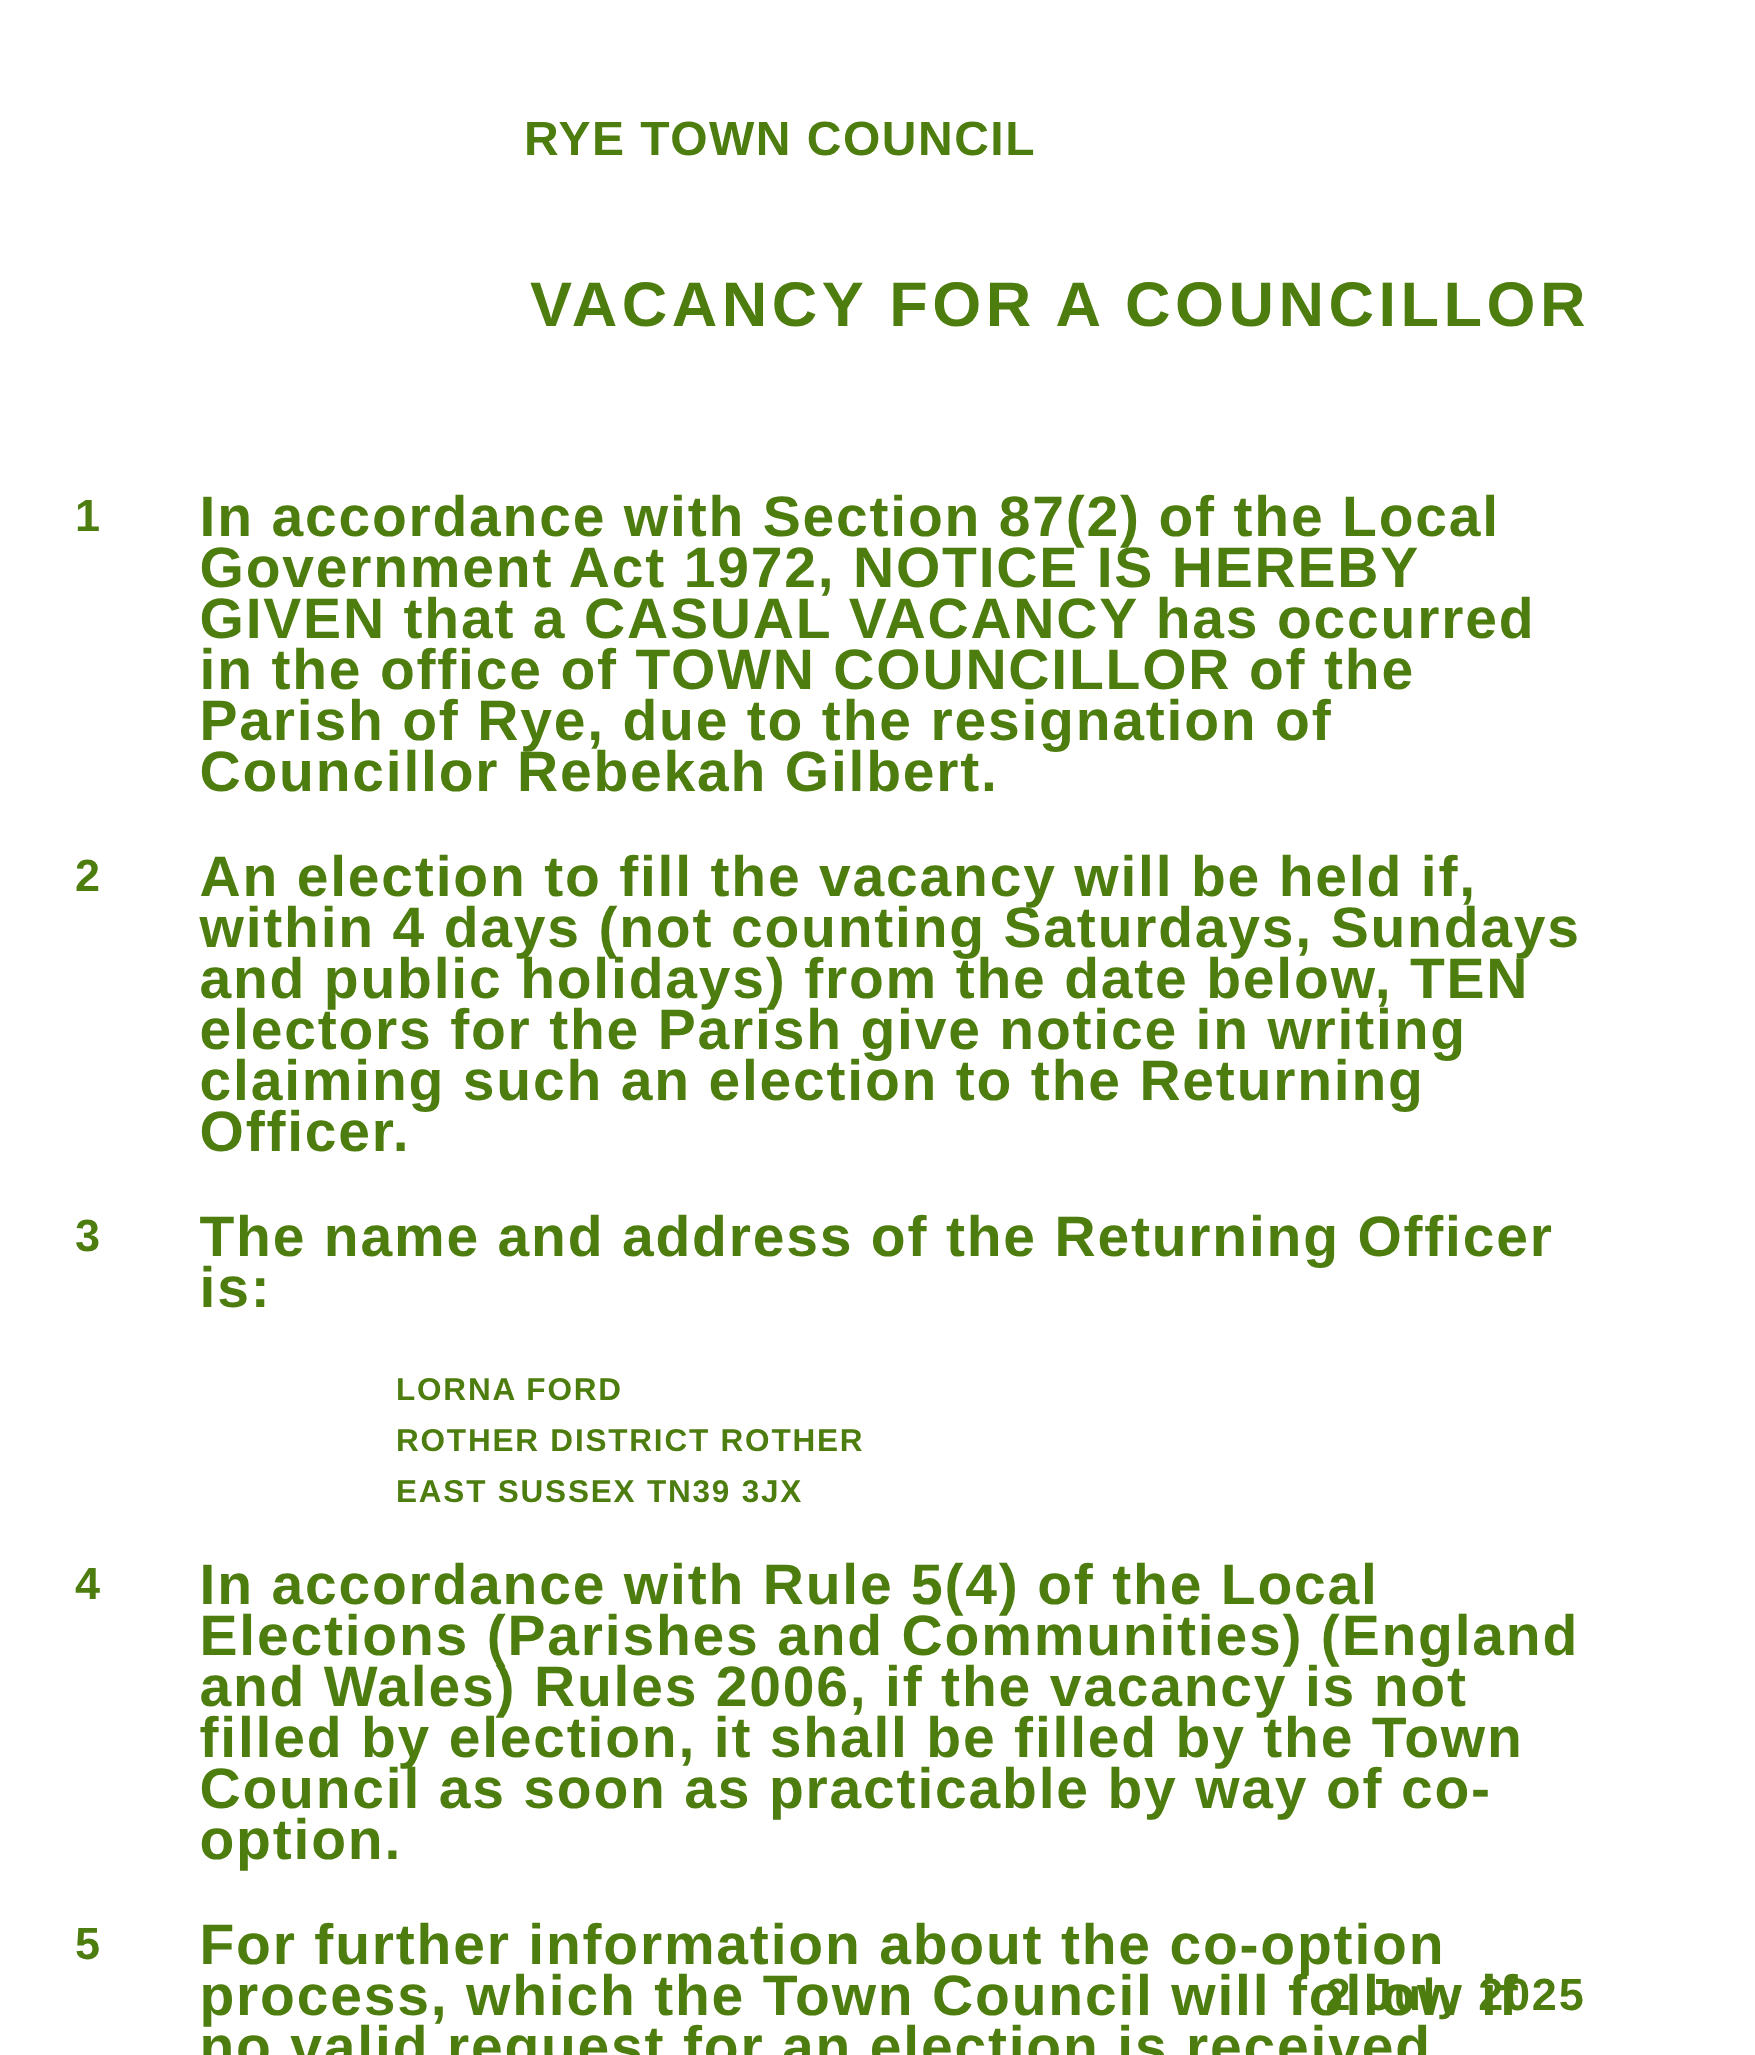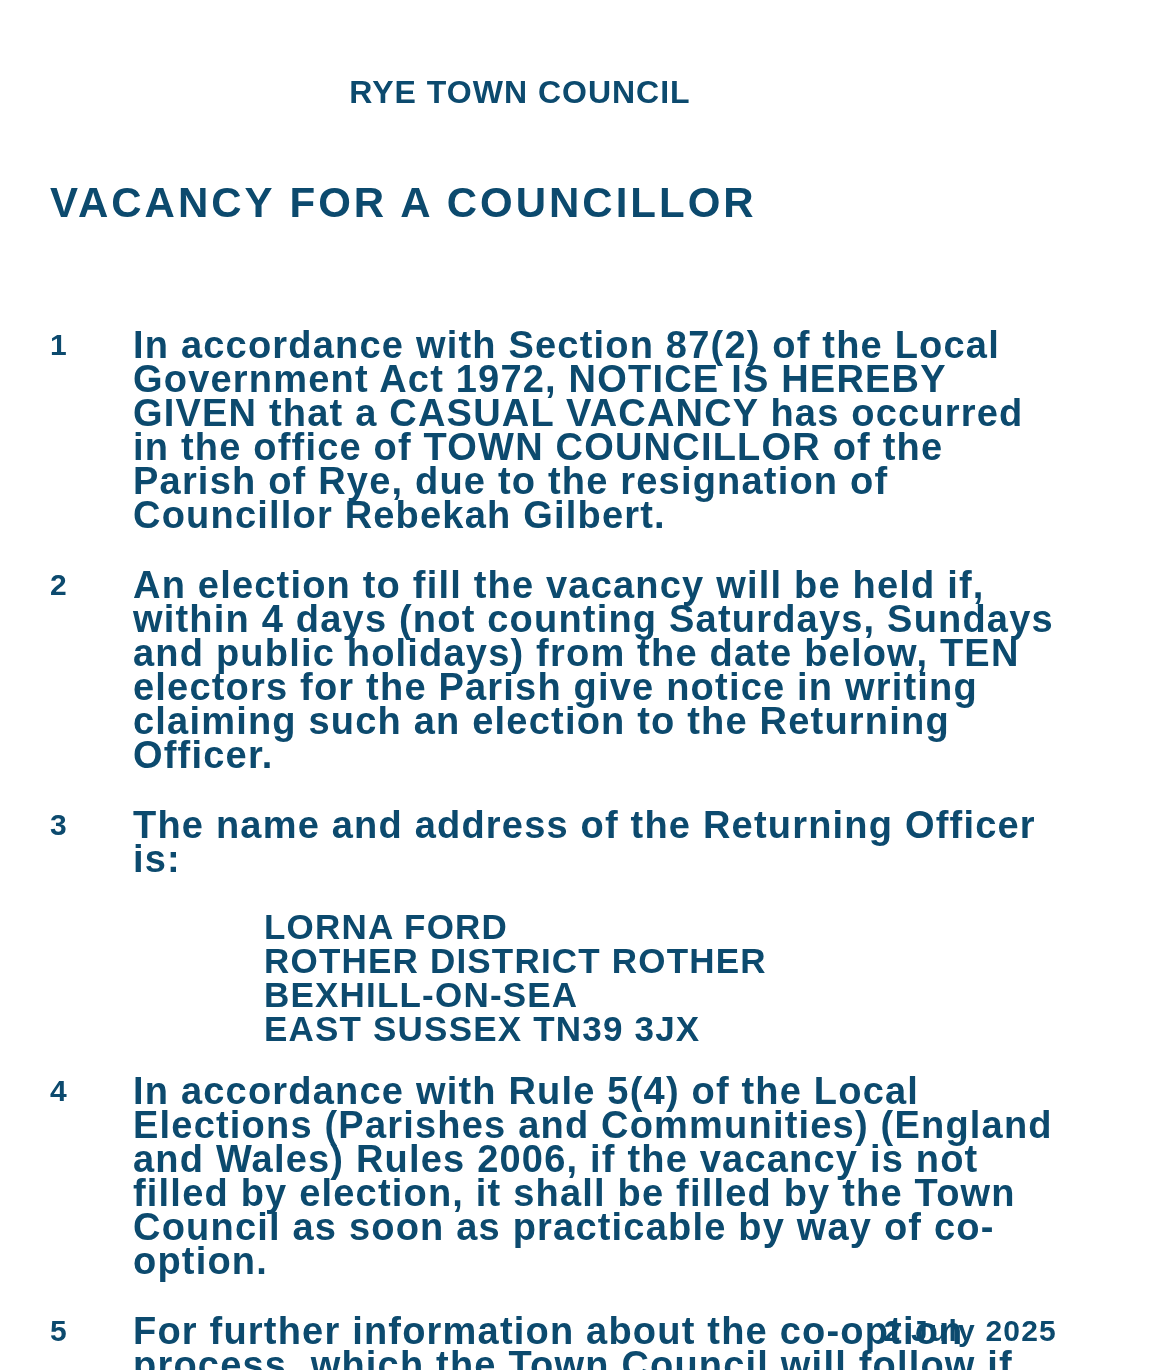--- a/index.html
+++ b/index.html
@@ -5,40 +5,40 @@
   html, body {
     margin: 0;
     padding: 0;
     background: #ffffff;
   }
   .page {
     position: relative;
     width: 1170px;
     height: 1370px;
     background: #ffffff;
-    color: #0c4a6e;
+    color: #4d7c0f;
     font-family: "Liberation Sans", "DejaVu Sans", sans-serif;
     font-weight: bold;
     overflow: hidden;
     box-sizing: border-box;
     padding: 72px 0 0 50px;
   }
   .content {
     width: 1010px; 
   }
   .doc-title {
     text-align: center;
     font-size: 32px;
     line-height: 40px;
     letter-spacing: 1px;
     transform: translateX(-35px);
     white-space: nowrap;
   }
   .doc-subtitle {
-    text-align: left;
+    text-align: right;
     font-size: 42px;
     line-height: 52px;
     letter-spacing: 3px;
     margin-top: 65px;
     white-space: nowrap;
   }
   .items {
     margin-top: 99px;
   }
   .item {
@@ -56,21 +56,21 @@
     letter-spacing: 1.2px;
   }
   .item-text {
     width: 930px;
     font-size: 38px;
     line-height: 34px;
     letter-spacing: 1.2px;
   }
   .address-block {
     margin: 34px 0 0 214px;
-    font-size: 35px;
+    font-size: 21px;
     line-height: 34px;
     letter-spacing: 1.2px;
   }
   .address-line {
     white-space: nowrap;
   }
   .item-after-address {
     margin-top: 28px;
   }
   .doc-date {
@@ -106,21 +106,20 @@
       </div>
 
       <div class="item">
         <div class="item-number">3</div>
         <div class="item-text">The name and address of the Returning Officer is:</div>
       </div>
 
       <div class="address-block">
         <div class="address-line">LORNA FORD</div>
         <div class="address-line">ROTHER DISTRICT ROTHER</div>
-        <div class="address-line">BEXHILL-ON-SEA</div>
         <div class="address-line">EAST SUSSEX TN39 3JX</div>
       </div>
 
       <div class="item item-after-address">
         <div class="item-number">4</div>
         <div class="item-text">In accordance with Rule 5(4) of the Local Elections (Parishes and Communities) (England and Wales) Rules 2006, if the vacancy is not filled by election, it shall be filled by the Town Council as soon as practicable by way of co-option.</div>
       </div>
 
       <div class="item">
         <div class="item-number">5</div>

